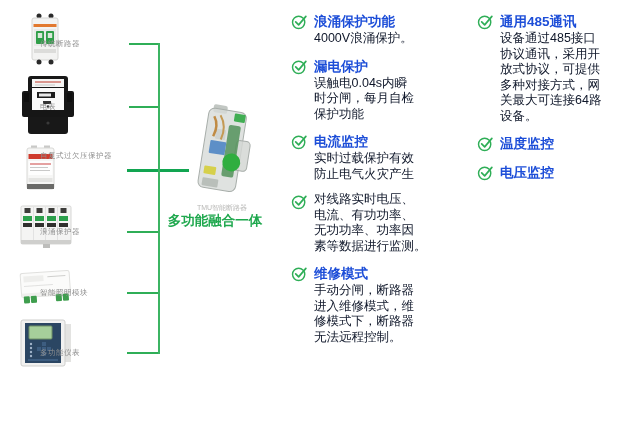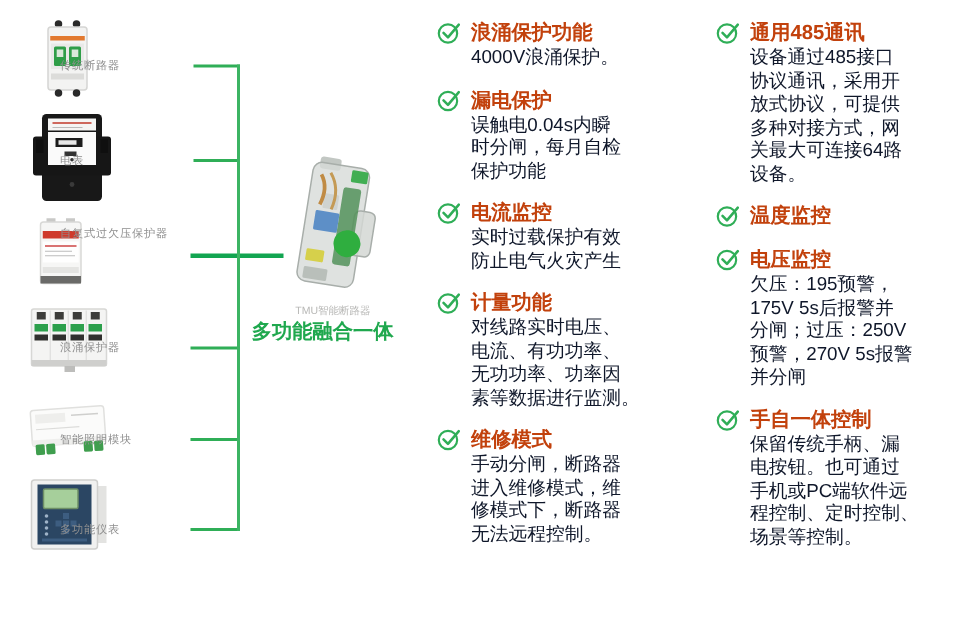--- a/index.html
+++ b/index.html
@@ -26,21 +26,21 @@
   .center-title{
     position:absolute;left:158px;top:212px;width:114px;text-align:center;
     font-size:13.5px;font-weight:bold;color:#1fa84e;line-height:18px;
   }
   
   .fcol{position:absolute;top:12px;}
   .fcol1{left:291px;width:178px;}
   .fcol2{left:477px;width:162px;}
   .feature{display:flex;gap:6px;margin-bottom:10px;}
   .f-icon{flex:none;width:17px;height:17px;margin-top:1px;}
-  .f-title{font-size:13.5px;font-weight:bold;color:#c2410c;line-height:19px;}
+  .f-title{font-size:13.5px;font-weight:bold;color:#1d4ed8;line-height:19px;}
   .f-body{font-size:12.5px;color:#0f172a;line-height:15.5px;white-space:pre-line;}
 </style>
 </head>
 <body>
 
 <div class="stage">
 
   <div class="device" style="left:28px;top:12px">
     <svg width="34" height="54" viewBox="0 0 34 54">
       <circle cx="11" cy="4" r="2.5" fill="#2a2a2a"></circle>
@@ -216,21 +216,20 @@
         <div class="f-body">实时过载保护有效
 防止电气火灾产生</div>
       </div>
     </div>
     <div class="feature">
       <span class="f-icon"><svg width="17" height="17" viewBox="0 0 20 20">
             <circle cx="9" cy="11" r="7.2" fill="none" stroke="#2fae57" stroke-width="1.7"></circle>
             <path d="M5.5 10.5 L9 14 L17.5 4" fill="none" stroke="#2fae57" stroke-width="2" stroke-linecap="round" stroke-linejoin="round"></path>
           </svg></span>
       <div class="f-text">
-        <div class="f-title">计量功能</div>
         <div class="f-body">对线路实时电压、
 电流、有功功率、
 无功功率、功率因
 素等数据进行监测。</div>
       </div>
     </div>
     <div class="feature">
       <span class="f-icon"><svg width="17" height="17" viewBox="0 0 20 20">
             <circle cx="9" cy="11" r="7.2" fill="none" stroke="#2fae57" stroke-width="1.7"></circle>
             <path d="M5.5 10.5 L9 14 L17.5 4" fill="none" stroke="#2fae57" stroke-width="2" stroke-linecap="round" stroke-linejoin="round"></path>
@@ -270,36 +269,17 @@
         <div class="f-title">温度监控</div>
       </div>
     </div>
     <div class="feature">
       <span class="f-icon"><svg width="17" height="17" viewBox="0 0 20 20">
             <circle cx="9" cy="11" r="7.2" fill="none" stroke="#2fae57" stroke-width="1.7"></circle>
             <path d="M5.5 10.5 L9 14 L17.5 4" fill="none" stroke="#2fae57" stroke-width="2" stroke-linecap="round" stroke-linejoin="round"></path>
           </svg></span>
       <div class="f-text">
         <div class="f-title">电压监控</div>
-        <div class="f-body">欠压：195预警，
-175V 5s后报警并
-分闸；过压：250V
-预警，270V 5s报警
-并分闸</div>
-      </div>
-    </div>
-    <div class="feature">
-      <span class="f-icon"><svg width="17" height="17" viewBox="0 0 20 20">
-            <circle cx="9" cy="11" r="7.2" fill="none" stroke="#2fae57" stroke-width="1.7"></circle>
-            <path d="M5.5 10.5 L9 14 L17.5 4" fill="none" stroke="#2fae57" stroke-width="2" stroke-linecap="round" stroke-linejoin="round"></path>
-          </svg></span>
-      <div class="f-text">
-        <div class="f-title">手自一体控制</div>
-        <div class="f-body">保留传统手柄、漏
-电按钮。也可通过
-手机或PC端软件远
-程控制、定时控制、
-场景等控制。</div>
       </div>
     </div>
   </div>
 
 </div>
 
 </body></html>

